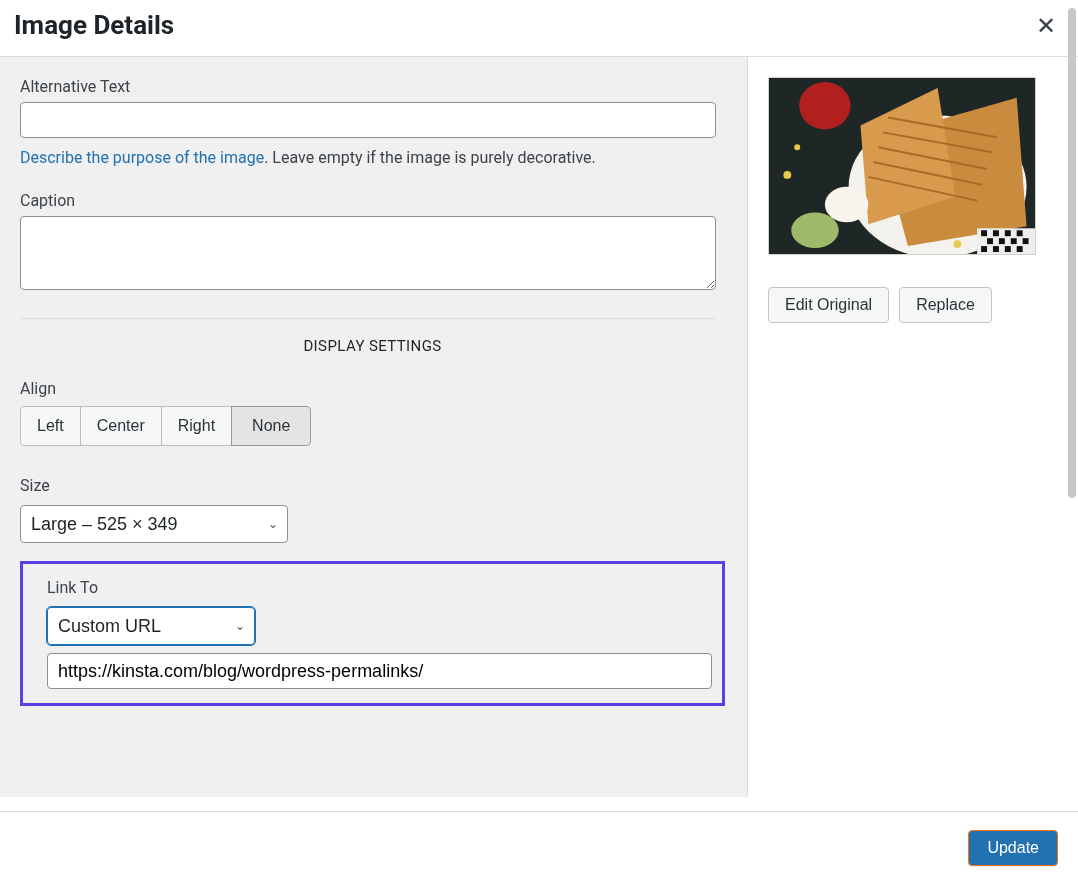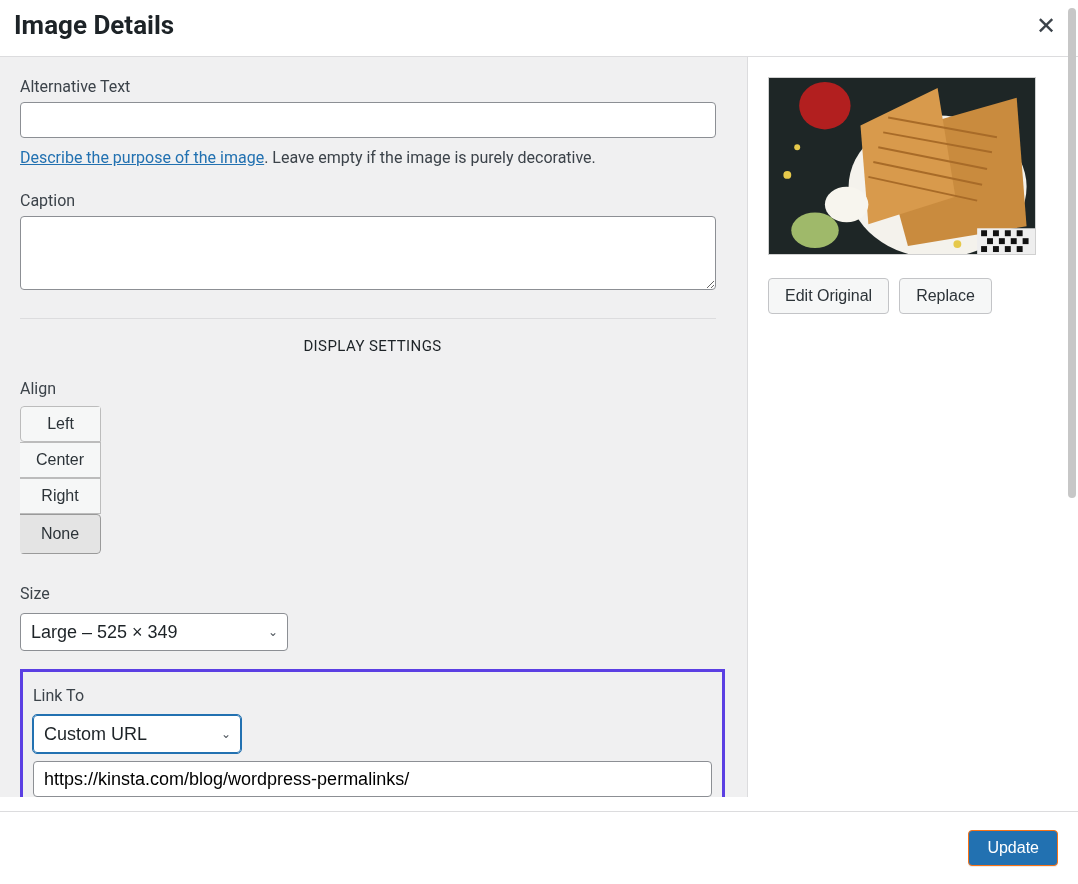--- a/index.html
+++ b/index.html
@@ -75,21 +75,20 @@
     font-size: 16px;
     resize: both;
   }
   .help-line {
     margin-top: 10px;
     font-size: 16px;
     color: #3c434a;
   }
   .help-link {
     color: #2271b1;
-    text-decoration: underline;
     cursor: pointer;
   }
   .section-divider {
     border: none;
     border-top: 1px solid #dcdcde;
     margin: 24px 0 18px 0;
     max-width: 696px;
   }
   .section-header {
     font-size: 15px;
@@ -97,21 +96,20 @@
     letter-spacing: .4px;
     color: #1d2327;
     margin-bottom: 24px;
     text-align: center;
   }
   .btn-group {
     display: inline-flex;
     border-radius: 4px;
     overflow: hidden;
     margin-top: 2px;
-    flex-direction: column;
   }
   .btn-group button {
     background: #f6f7f7;
     border: 1px solid #bcbcbc;
     padding: 8px 16px;
     font-size: 16px;
     color: #2c3338;
     cursor: pointer;
     margin-left: -1px;
   }
@@ -145,21 +143,21 @@
     top: 50%;
     transform: translateY(-50%);
     pointer-events: none;
     color: #50575e;
     font-size: 12px;
   }
   .size-select select { min-width: 268px; }
   .linkto-select select { min-width: 208px; border-color:#2271b1; outline: 1px solid #2271b1; }
   .highlight-box {
     border: 3px solid #5b3fe3;
-    padding: 14px 10px 14px 10px;
+    padding: 14px 10px 14px 24px;
     margin-top: 18px;
     max-width: 720px;
   }
   .url-input {
     width: 100%;
     max-width: 694px;
     height: 36px;
     border: 1px solid #8c8f94;
     border-radius: 4px;
     background: #fff;
@@ -170,21 +168,21 @@
   .thumb-wrap {
     width: 268px;
     height: 178px;
     background: #1f2a2a;
     border: 1px solid #d0d0d0;
     position: relative;
     overflow: hidden;
   }
   .thumb-wrap svg { width: 100%; height: 100%; display:block; }
   .side-buttons {
-    margin-top: 23px;
+    margin-top: 32px;
     display: flex;
     gap: 10px;
   }
   .side-buttons button {
     background: #f6f7f7;
     border: 1px solid #c3c4c7;
     border-radius: 4px;
     padding: 8px 16px;
     font-size: 16px;
     color: #2c3338;

